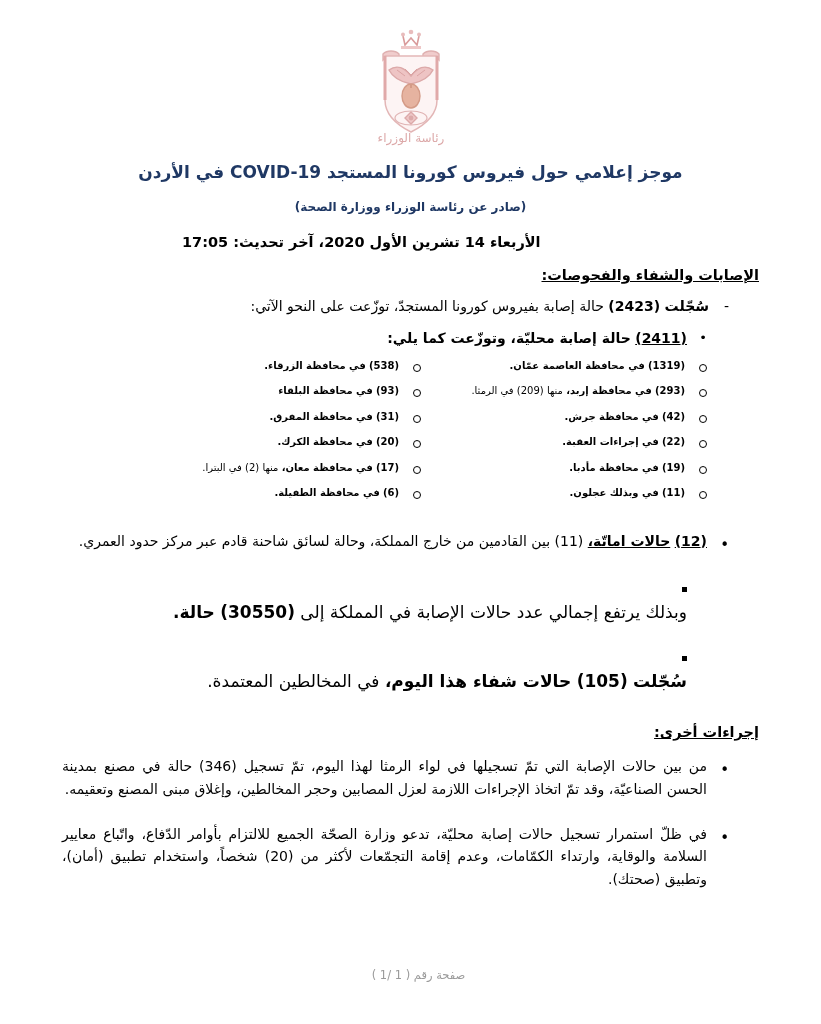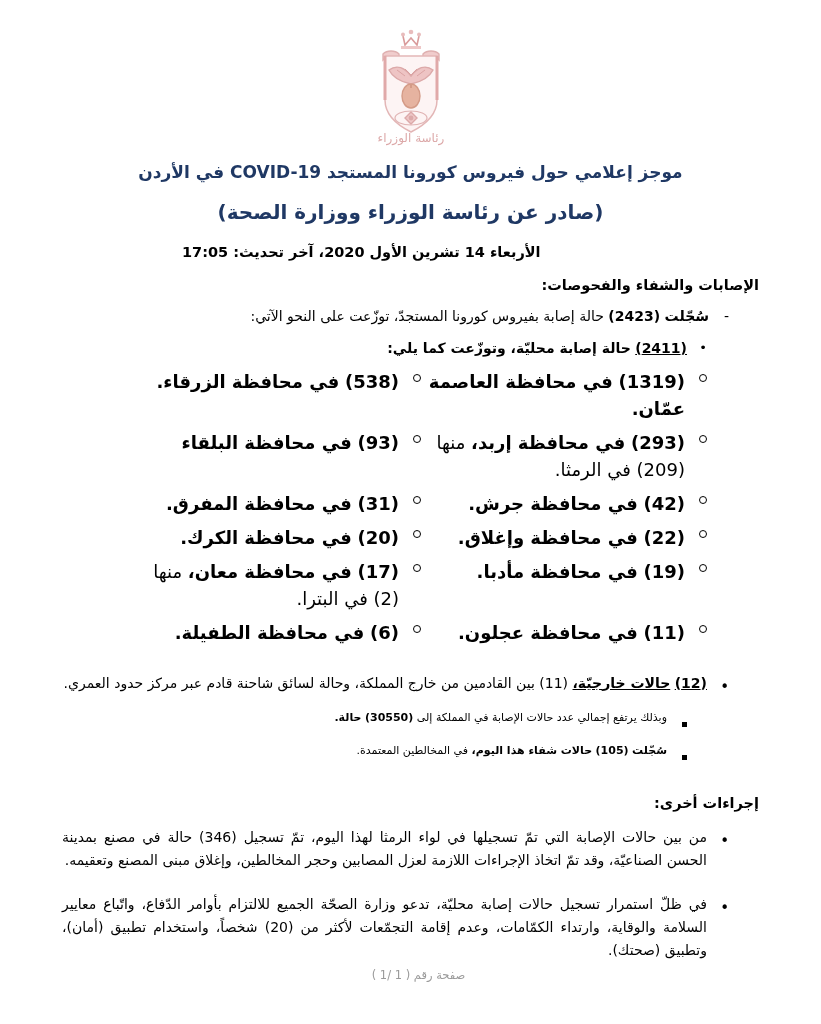--- a/index.html
+++ b/index.html
@@ -42,40 +42,41 @@
     text-align: center;
     font-size: 17px;
     font-weight: bold;
     color: #1f3864;
     letter-spacing: 0;
     margin: 10px 0 0 0;
     direction: rtl;
   }
   .doc-subtitle {
     text-align: center;
-    font-size: 20px;
+    font-size: 12px;
     font-weight: bold;
     color: #1f3864;
     margin: 18px 0 0 0;
     direction: rtl;
   }
   .date-line {
     text-align: left;
     font-size: 14.5px;
     font-weight: bold;
     color: #000;
     margin: 20px 0 0 0;
     direction: rtl;
     padding-left: 120px;
   }
 
   
   .section-head {
     font-size: 14.5px;
     font-weight: bold;
+    text-decoration: underline;
     text-align: right;
     margin: 17px 0 0 0;
     direction: rtl;
   }
   .section-head.spaced { margin-top: 30px; }
 
   
   .dash-item {
     display: flex;
     direction: rtl;
@@ -119,21 +120,21 @@
     direction: rtl;
   }
   .gov-row {
     display: flex;
     direction: rtl;
     margin-top: 7px;
   }
   .gov-cell {
     display: flex;
     direction: rtl;
-    font-size: 18px;
+    font-size: 10px;
     line-height: 1.5;
   }
   .gov-cell.right { flex: 0 0 286px; }
   .gov-cell.left  { flex: 0 0 270px; }
   .gov-mark {
     width: 22px;
     flex: 0 0 22px;
     font-size: 9px;
     padding-top: 5px;
     box-sizing: border-box;
@@ -148,23 +149,24 @@
   }
   .gov-text { flex: 1; }
   .gov-text .num { font-weight: bold; }
   .gov-text .nm  { font-weight: bold; }
   .gov-text .sub { font-weight: normal; }
 
   
   .sq-item {
     display: flex;
     direction: rtl;
-    font-size: 11px;
+    font-size: 17px;
     margin: 10px 72px 0 0;
     line-height: 1.55;
+    flex-direction: column;
   }
   .sq-mark {
     width: 20px;
     flex: 0 0 20px;
     padding-top: 6px;
     box-sizing: border-box;
   }
   .sq {
     display: inline-block;
     width: 5px;
@@ -330,21 +332,21 @@
           <span class="sub"></span>
         </div>
       </div>
     </div>
 
     <div class="gov-row">
       <div class="gov-cell right">
         <div class="gov-mark"><span class="circ"></span></div>
         <div class="gov-text">
           <span class="num">(22)</span>
-          <span class="nm">في محافظة وإغلاق.</span>
+          <span class="nm">في إجراءات العقبة.</span>
           <span class="sub"></span>
         </div>
       </div>
       <div class="gov-cell left">
         <div class="gov-mark"><span class="circ"></span></div>
         <div class="gov-text">
           <span class="num">(20)</span>
           <span class="nm">في محافظة الكرك.</span>
           <span class="sub"></span>
         </div>
@@ -368,41 +370,41 @@
           <span class="sub">منها (2) في البترا.</span>
         </div>
       </div>
     </div>
 
     <div class="gov-row">
       <div class="gov-cell right">
         <div class="gov-mark"><span class="circ"></span></div>
         <div class="gov-text">
           <span class="num">(11)</span>
-          <span class="nm">في محافظة عجلون.</span>
+          <span class="nm">في وبذلك عجلون.</span>
           <span class="sub"></span>
         </div>
       </div>
       <div class="gov-cell left">
         <div class="gov-mark"><span class="circ"></span></div>
         <div class="gov-text">
           <span class="num">(6)</span>
           <span class="nm">في محافظة الطفيلة.</span>
           <span class="sub"></span>
         </div>
       </div>
     </div>
 
   </div>
 
   <div class="para-item" style="margin-top:26px">
     <div class="para-mark">•</div>
     <div class="para-body">
       <span class="bu">(12)</span>
-      <span class="bu">حالات خارجيّة،</span>
+      <span class="bu">حالات اماتّة،</span>
       <span>(11) بين القادمين من خارج المملكة، وحالة لسائق شاحنة قادم عبر مركز حدود العمري.</span>
     </div>
   </div>
 
   <div class="sq-item">
     <div class="sq-mark"><span class="sq"></span></div>
     <div class="sq-body">
       <span>وبذلك يرتفع إجمالي عدد حالات الإصابة في المملكة إلى</span>
       <span class="b">(30550)</span>
       <span class="b">حالة.</span>

